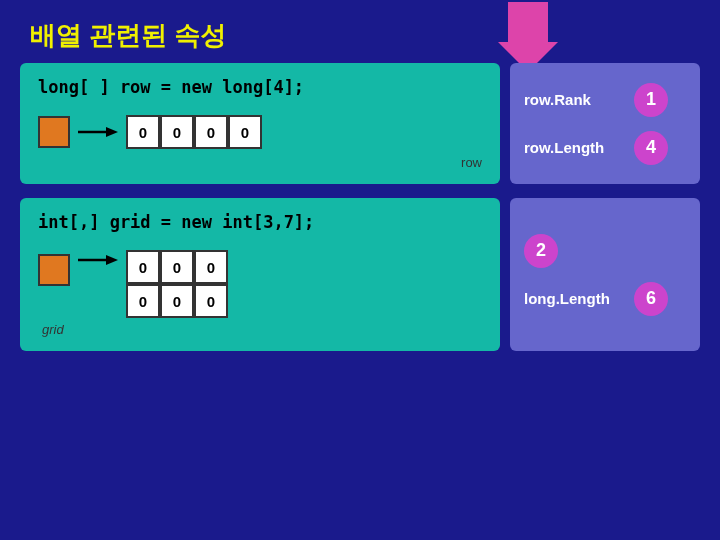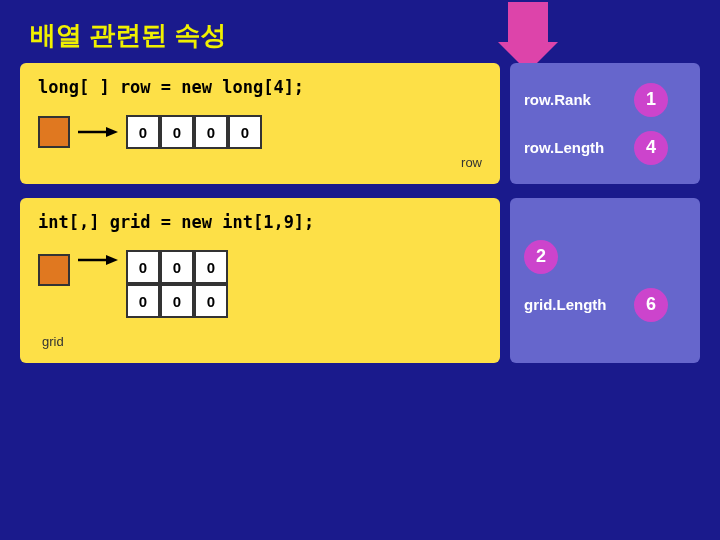--- a/index.html
+++ b/index.html
@@ -29,21 +29,21 @@
     }
 
     
     .section-row {
       display: flex;
       gap: 10px;
       align-items: stretch;
     }
 
     .code-box {
-      background: #fde047;
+      background: #14b8a6;
       border-radius: 6px;
       padding: 14px 18px;
       flex: 1;
       min-height: 120px;
       display: flex;
       flex-direction: column;
       justify-content: flex-start;
     }
 
     .code-line {
@@ -162,22 +162,23 @@
       flex-direction: column;
     }
 
     .grid-row {
       display: flex;
     }
 
     .grid-label {
       font-size: 13px;
       color: #333;
-      margin-top: 16px;
+      margin-top: 4px;
       margin-left: 4px;
+      font-style: italic;
     }
 
     
     .big-arrow-container {
       position: absolute;
       top: 2px;
       right: 162px;
     }
   </style>
 </head>
@@ -221,21 +222,21 @@
       </div>
       <div class="info-row">
         <span class="info-label">row.Length</span>
         <div class="info-value">4</div>
       </div>
     </div>
   </div>
 
   <div class="section-row">
     <div class="code-box">
-      <div class="code-line">int[,] grid = new int[1,9];</div>
+      <div class="code-line">int[,] grid = new int[3,7];</div>
       <div class="grid-diagram">
         <div class="grid-ref-box"></div>
         <div class="arrow-right">
           <svg class="arrow-right-svg" viewBox="0 0 40 20">
             <line x1="0" y1="10" x2="32" y2="10" stroke="#000" stroke-width="2.5"></line>
             <polygon points="28,5 40,10 28,15" fill="#000"></polygon>
           </svg>
         </div>
         <div class="grid-cells-2d">
           <div class="grid-row">
@@ -251,19 +252,19 @@
         </div>
       </div>
       <div class="grid-label">grid</div>
     </div>
 
     <div class="info-box">
       <div class="info-row">
         <div class="info-value">2</div>
       </div>
       <div class="info-row">
-        <span class="info-label">grid.Length</span>
+        <span class="info-label">long.Length</span>
         <div class="info-value">6</div>
       </div>
     </div>
   </div>
 
 </div>
 
 </body></html>

